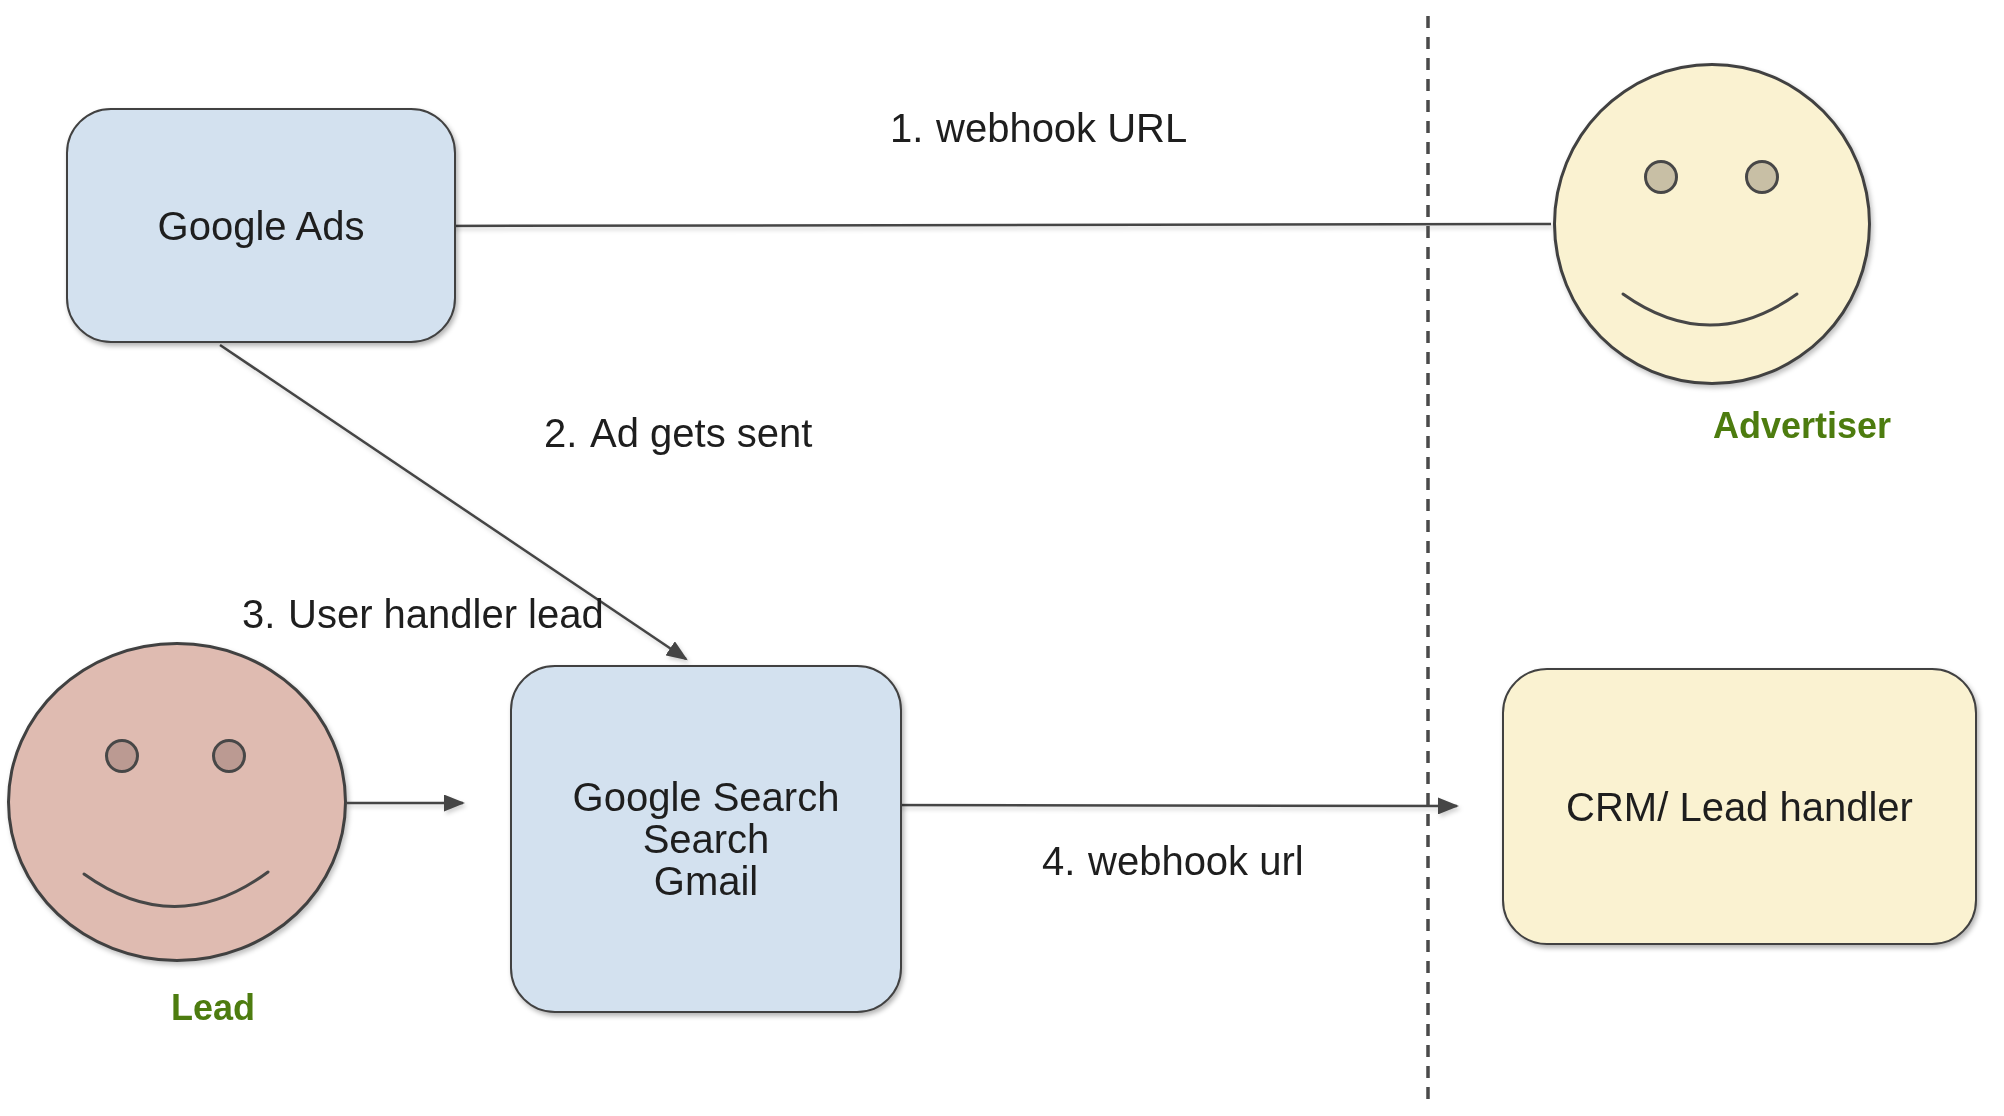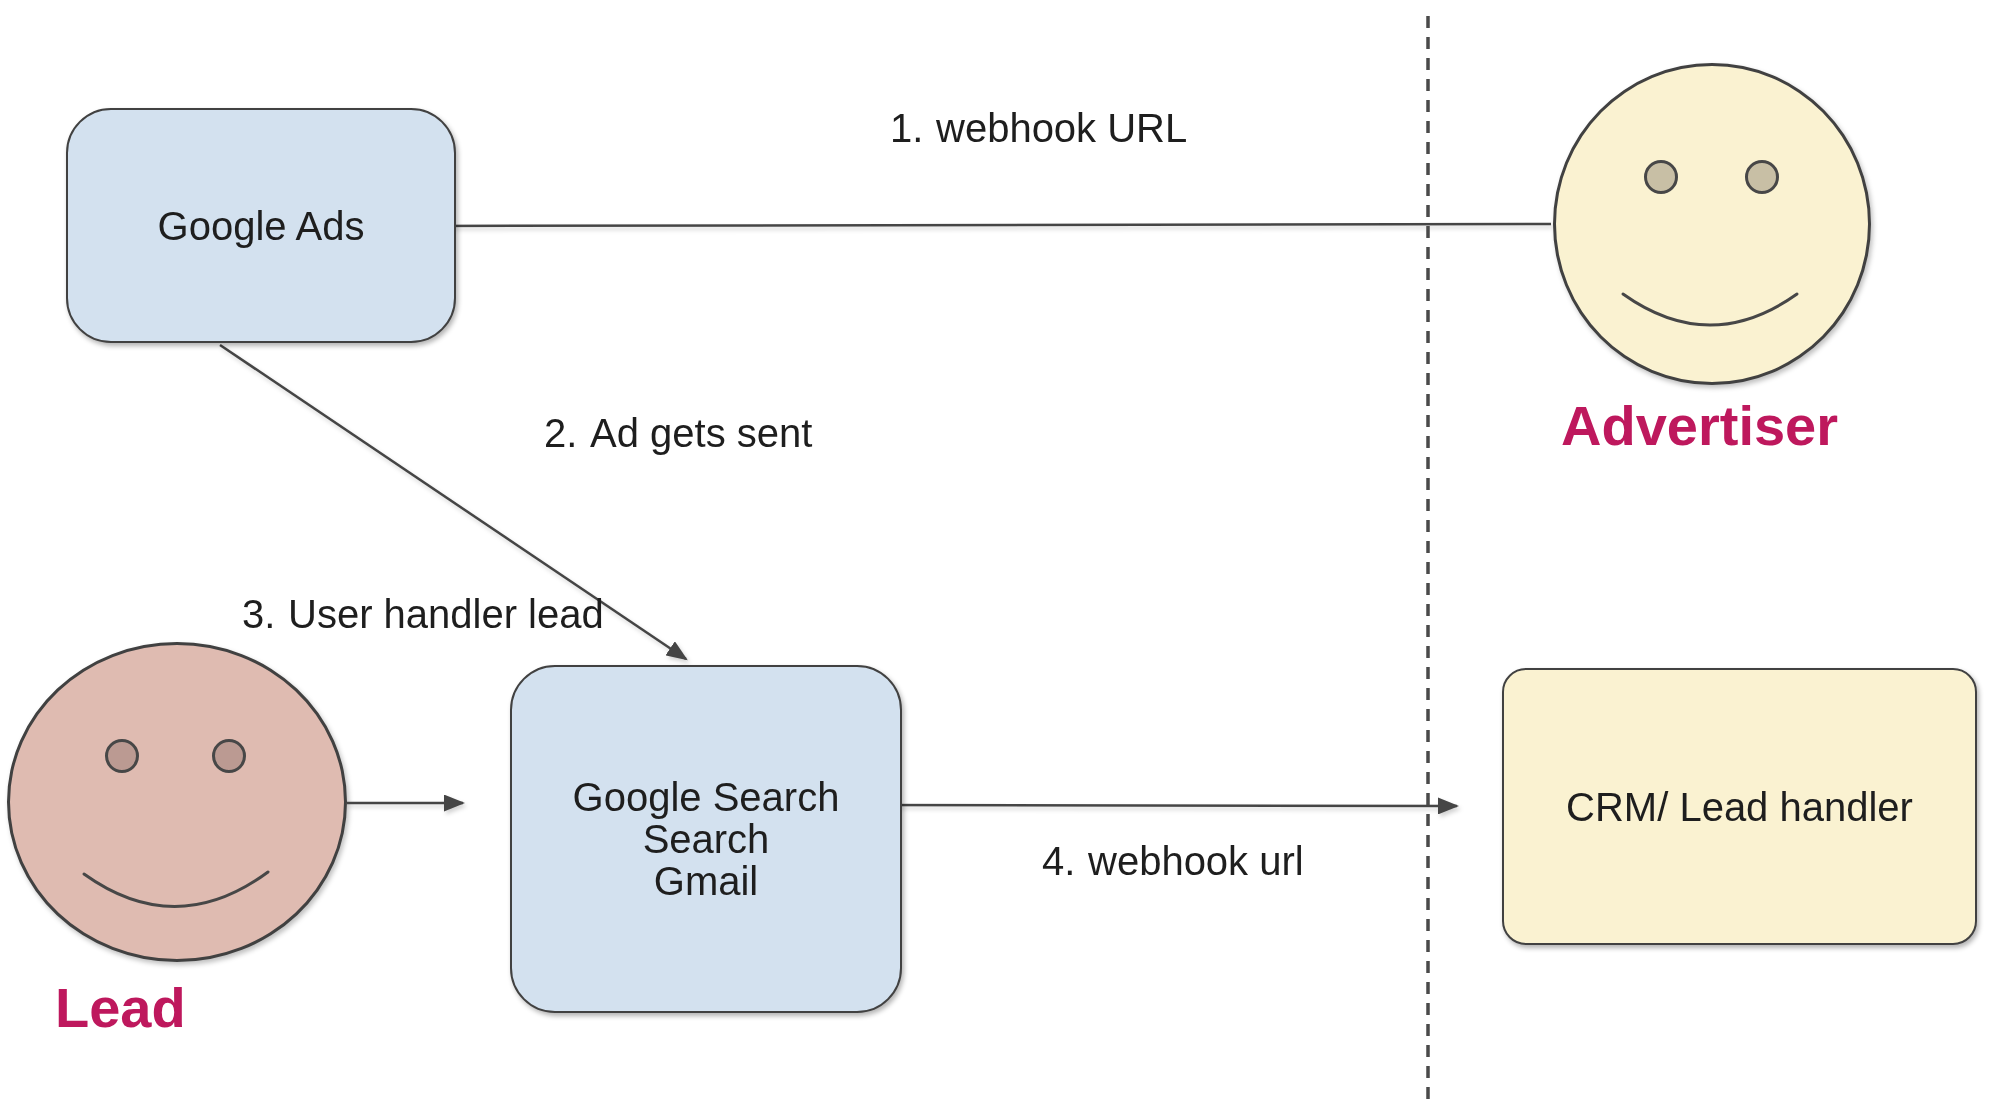--- a/index.html
+++ b/index.html
@@ -35,21 +35,21 @@
     align-items: center;
     justify-content: center;
     text-align: center;
     font-size: 40px;
     line-height: 42px;
     box-shadow: 2px 3px 5px rgba(0,0,0,0.30);
     margin-left: 40px;
   }
   #node-google-ads   { left: 26px;   top: 108px; width: 390px; height: 235px; }
   #node-platforms    { left: 470px;  top: 665px; width: 392px; height: 348px; }
-  #node-crm          { left: 1462px; top: 668px; width: 475px; height: 277px; background: var(--node-cream); border-radius: 24px; }
+  #node-crm          { left: 1462px; top: 668px; width: 475px; height: 277px; background: var(--node-cream); }
 
   .face {
     position: absolute;
     box-sizing: border-box;
     border: 3px solid #414141;
     border-radius: 50%;
     box-shadow: 2px 3px 5px rgba(0,0,0,0.25);
   }
   #face-advertiser { left: 1553px; top: 63px;  width: 318px; height: 322px; background: var(--node-cream); }
   #face-user       { left: 7px;    top: 642px; width: 340px; height: 320px; background: var(--face-pink); }
@@ -64,24 +64,24 @@
   #face-advertiser .eye { background: var(--advertiser-eye); }
   #face-user .eye       { background: var(--user-eye); }
   #adv-eye-left  { left: 88px;  top: 94px; }
   #adv-eye-right { left: 189px; top: 94px; }
   #user-eye-left  { left: 95px;  top: 94px; }
   #user-eye-right { left: 202px; top: 94px; }
 
   .actor-label {
     position: absolute;
     font-weight: bold;
-    font-size: 56px;
+    font-size: 36px;
     line-height: 48px;
-    color: #be185d;
-    text-align: left;
+    color: #4d7c0f;
+    text-align: right;
   }
   #label-advertiser { left: 1561px; top: 402px; width: 330px; }
   #label-user       { left: 55px;   top: 984px; width: 200px; }
 
   .step {
     position: absolute;
     display: flex;
     font-size: 40px;
     line-height: 48px;
     white-space: nowrap;

